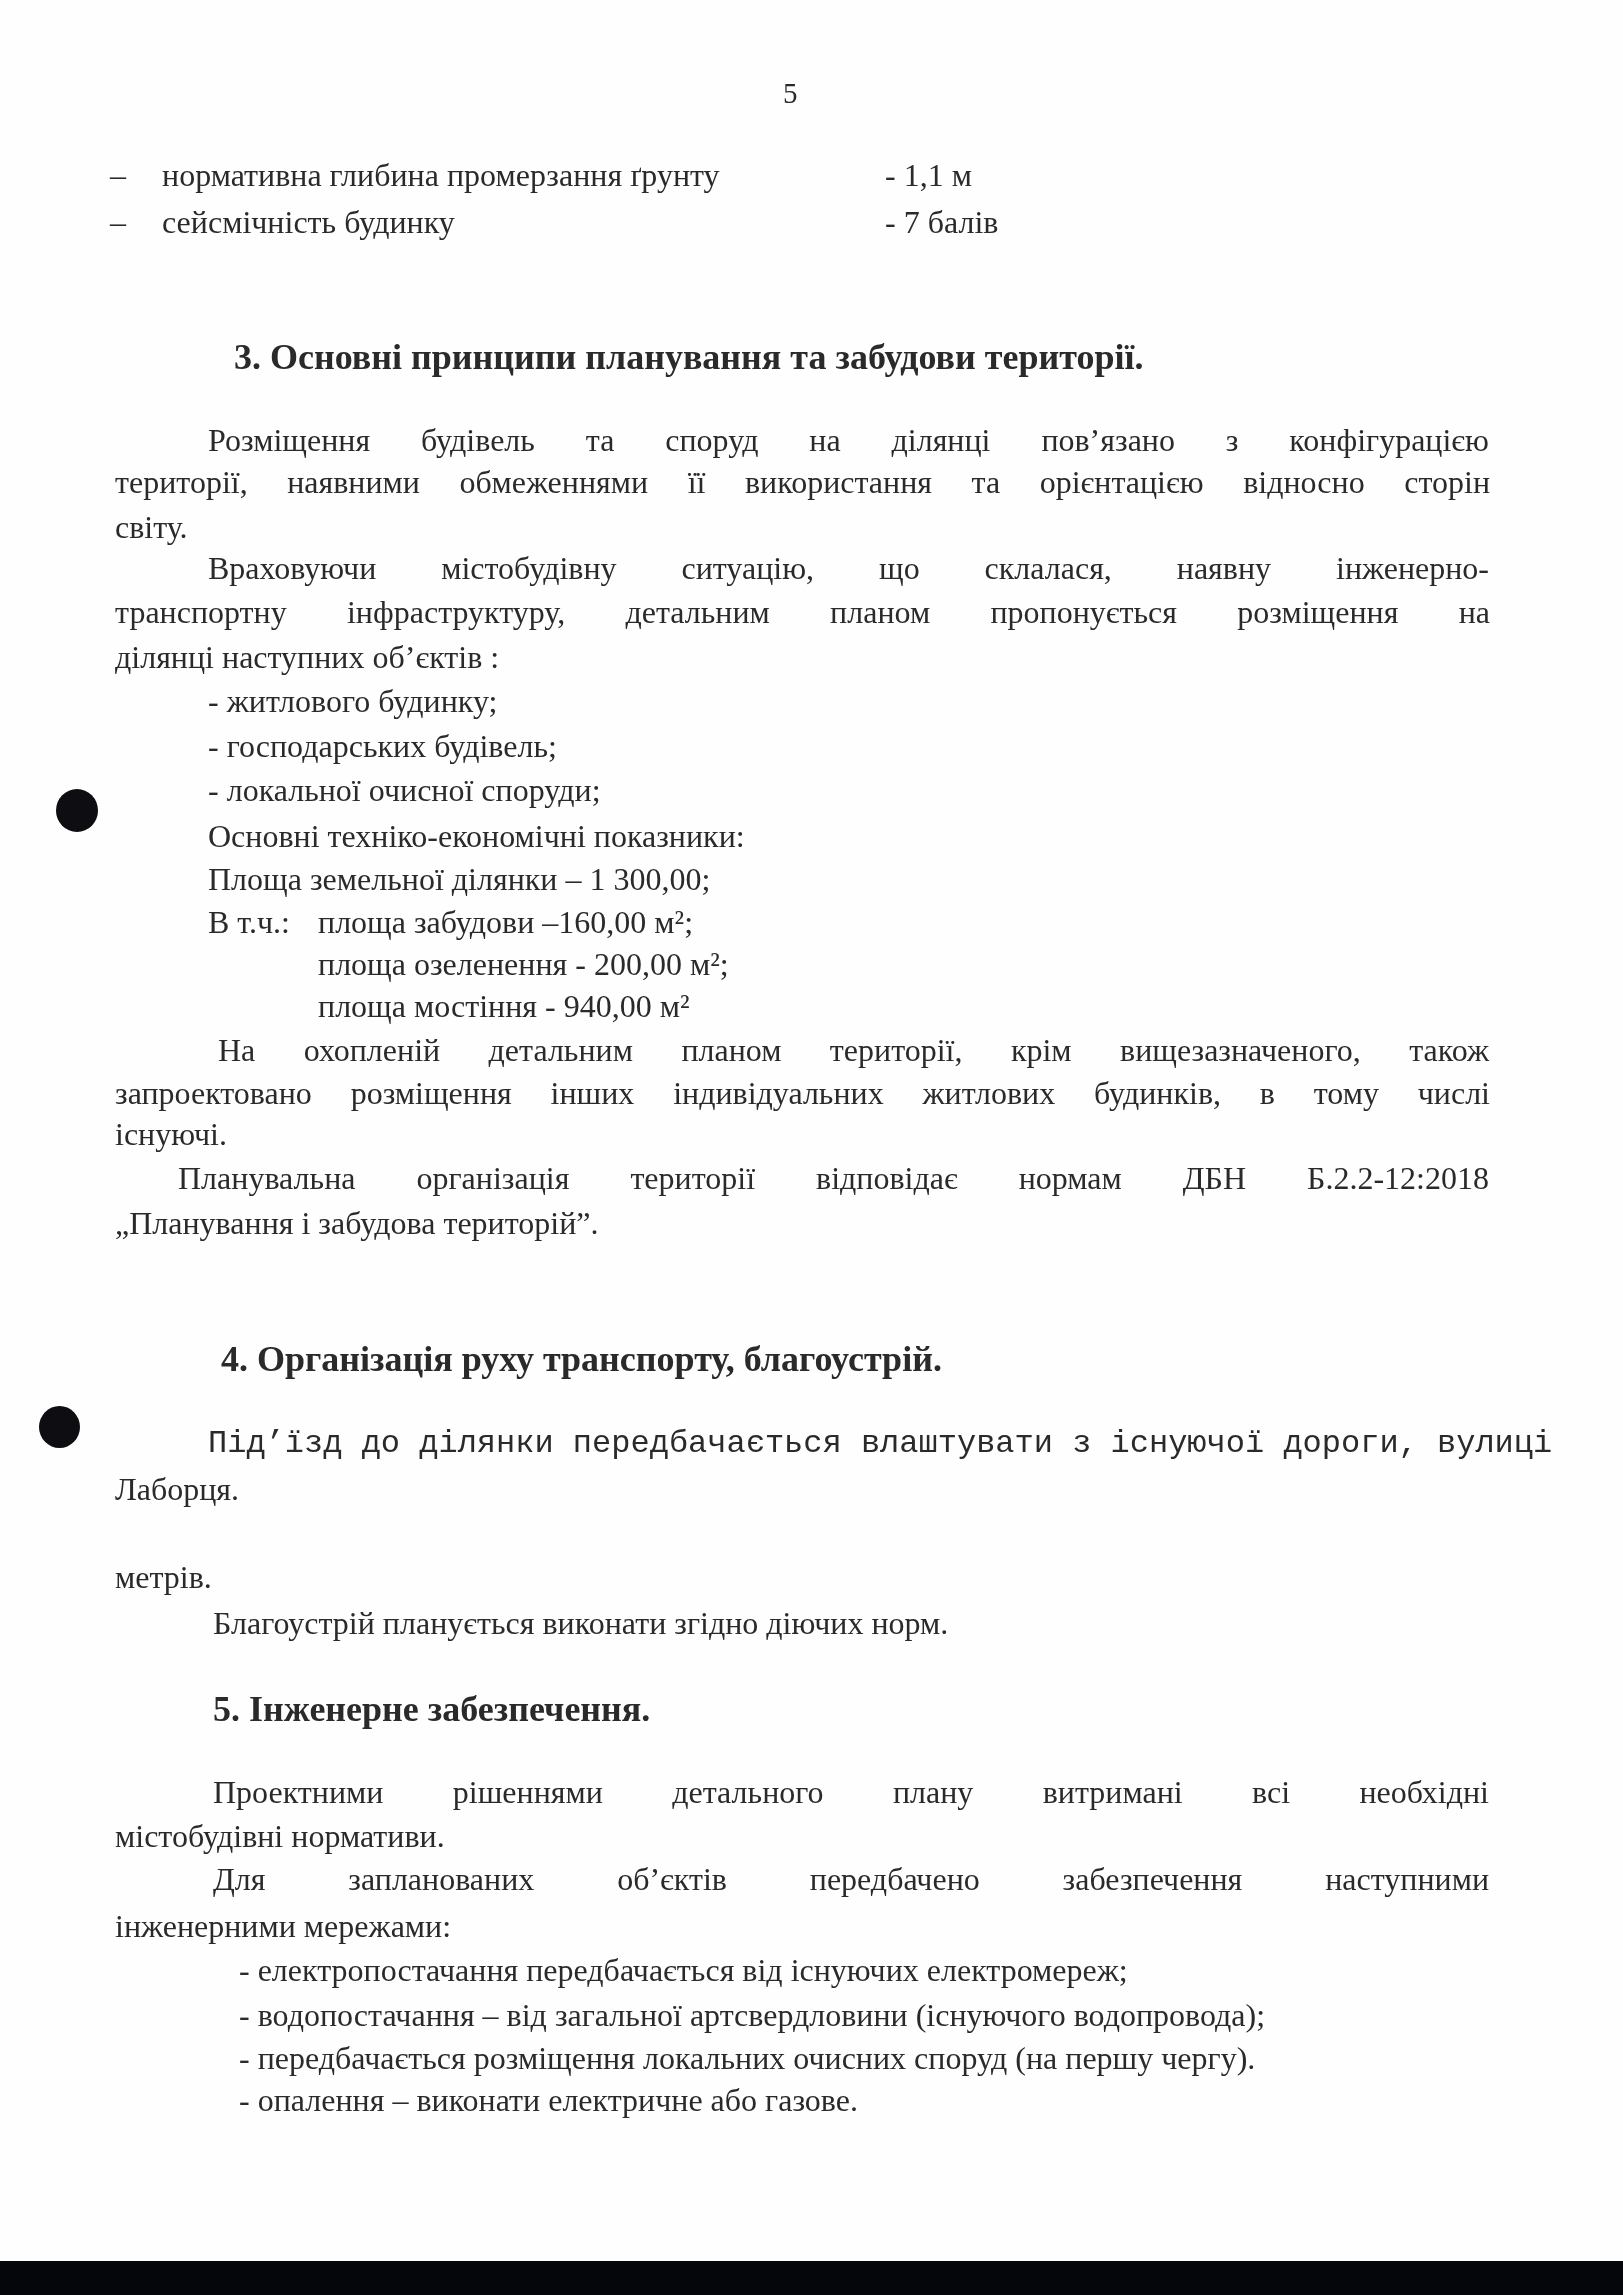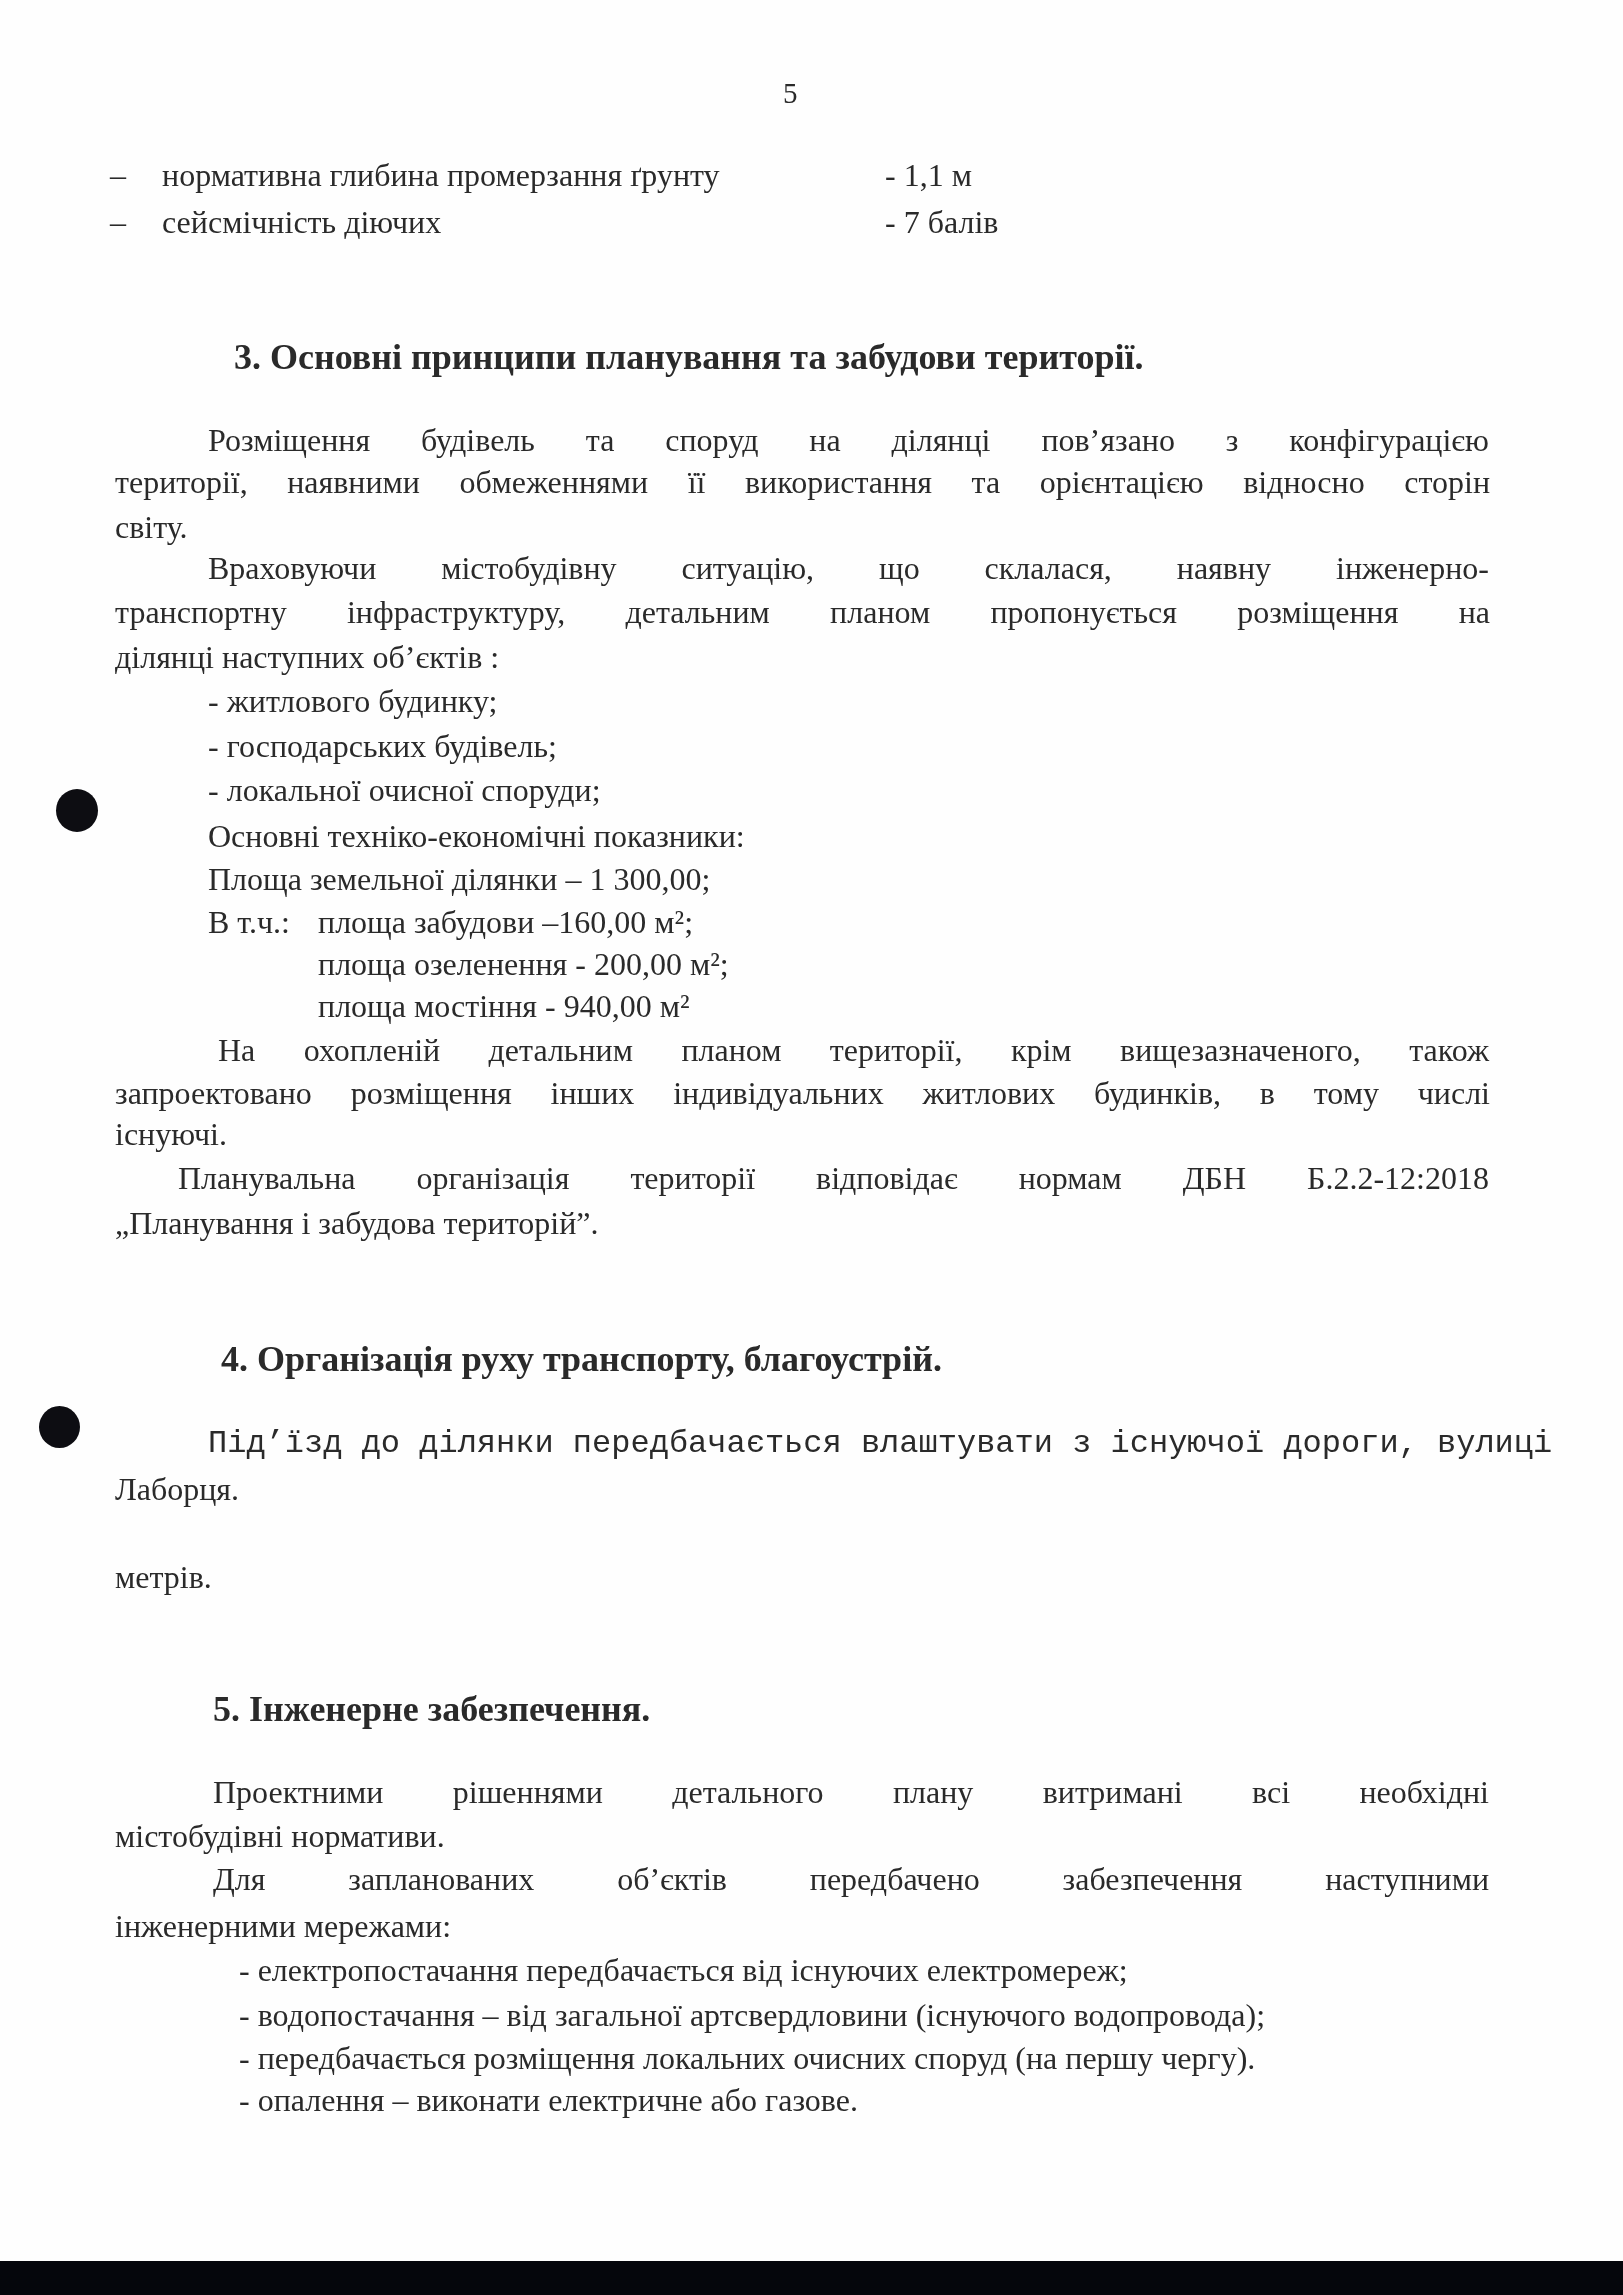--- a/index.html
+++ b/index.html
@@ -21,21 +21,21 @@
 <body>
 
 <div class="page">
 
   <div class="page-num">5</div>
 
   <div class="line" style="left:110px;top:159px;">–</div>
   <div class="line" style="left:162px;top:159px;">нормативна глибина промерзання ґрунту</div>
   <div class="line" style="left:885px;top:159px;">- 1,1 м</div>
   <div class="line" style="left:110px;top:206px;">–</div>
-  <div class="line" style="left:162px;top:206px;">сейсмічність діючих</div>
+  <div class="line" style="left:162px;top:206px;">сейсмічність будинку</div>
   <div class="line" style="left:885px;top:206px;">- 7 балів</div>
 
   <div class="line heading" style="left:234px;top:339px;">3. Основні принципи планування та забудови території.</div>
 
   <div class="line just" style="left:208px;width:1281px;top:424px;">Розміщення будівель та споруд на ділянці пов’язано з конфігурацією</div>
   <div class="line just" style="top:466px;">території, наявними обмеженнями її використання та орієнтацією відносно сторін</div>
   <div class="line" style="left:115px;top:511px;">світу.</div>
 
   <div class="line just" style="left:208px;width:1281px;top:552px;">Враховуючи містобудівну ситуацію, що склалася, наявну інженерно-</div>
   <div class="line just" style="top:596px;">транспортну інфраструктуру, детальним планом пропонується розміщення на</div>
@@ -59,20 +59,21 @@
   <div class="line just" style="left:178px;width:1311px;top:1162px;">Планувальна організація території відповідає нормам ДБН Б.2.2-12:2018</div>
   <div class="line" style="left:115px;top:1207px;">„Планування і забудова територій”.</div>
 
   <div class="line heading" style="left:221px;top:1341px;">4. Організація руху транспорту, благоустрій.</div>
 
   <div class="line just" style="left:208px;width:1281px;top:1428px;font-family:Liberation Mono, monospace;">Під’їзд до ділянки передбачається влаштувати з існуючої дороги, вулиці</div>
   <div class="line" style="left:115px;top:1473px;">Лаборця.</div>
 
   <div class="line" style="left:115px;top:1561px;">метрів.</div>
 
+  <div class="line" style="left:213px;top:1607px;">Благоустрій планується виконати згідно діючих норм.</div>
 
   <div class="line heading" style="left:213px;top:1691px;">5. Інженерне забезпечення.</div>
 
   <div class="line just" style="left:213px;width:1276px;top:1776px;">Проектними рішеннями детального плану витримані всі необхідні</div>
   <div class="line" style="left:115px;top:1820px;">містобудівні нормативи.</div>
 
   <div class="line just" style="left:213px;width:1276px;top:1863px;">Для запланованих об’єктів передбачено забезпечення наступними</div>
   <div class="line" style="left:115px;top:1910px;">інженерними мережами:</div>
 
   <div class="line" style="left:239px;top:1954px;">- електропостачання передбачається від існуючих електромереж;</div>

